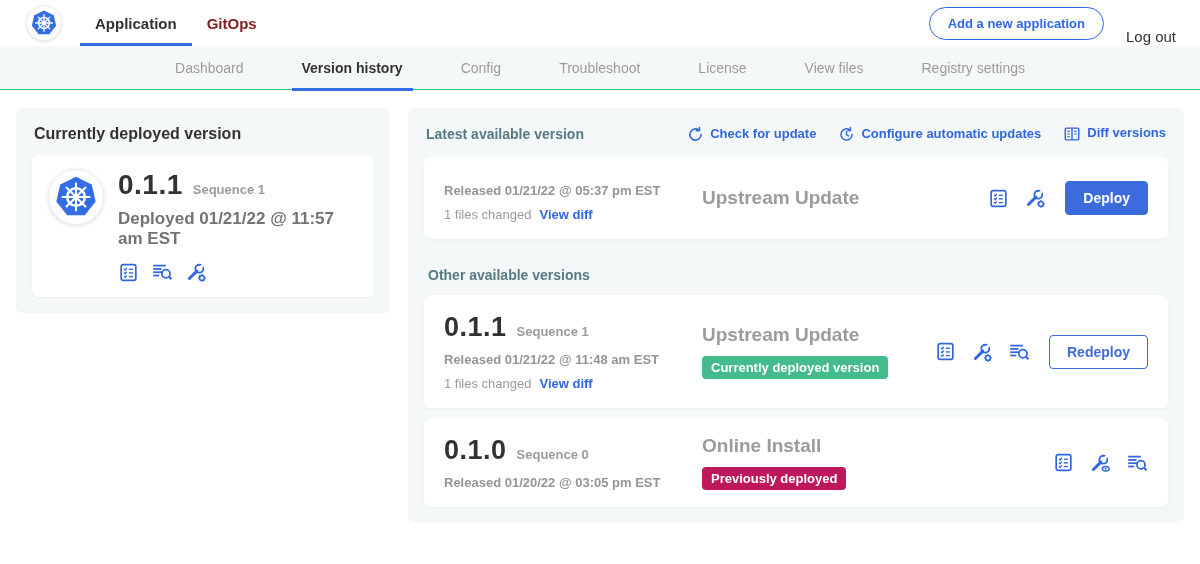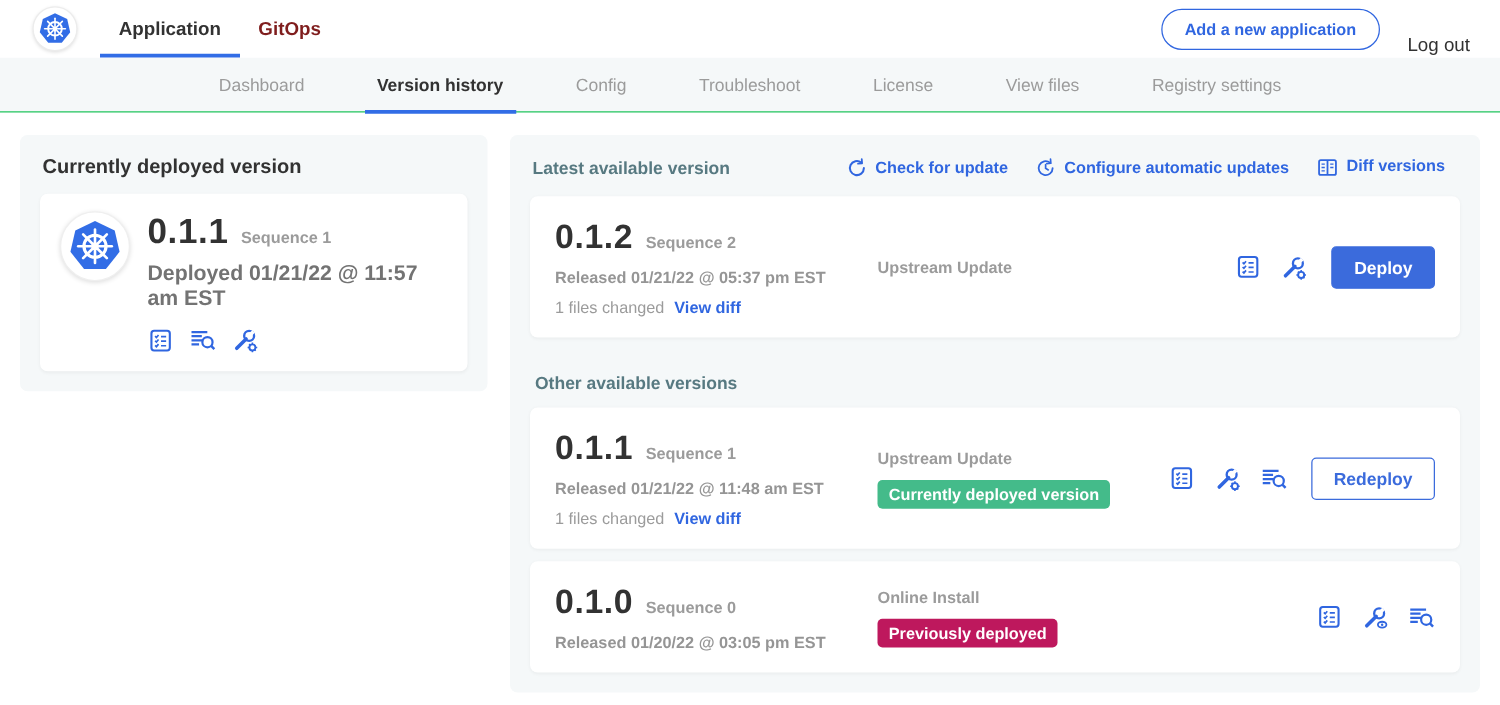--- a/index.html
+++ b/index.html
@@ -149,21 +149,21 @@
     color: #737373;
     margin-top: 8px;
   }
   .icon-row { display: flex; align-items: center; gap: 12px; margin-top: 12px; color: #3066e0; }
   .icon { color: #3066e0; cursor: pointer; }
 
   
   .avail-header {
     display: flex;
     align-items: center;
-    margin: 2px 12px 14px 2px;
+    margin: 2px 2px 14px 2px;
   }
   .section-title {
     font-size: 14px;
     font-weight: 600;
     color: #577981;
   }
   .avail-actions { margin-left: auto; display: flex; align-items: center; gap: 22px; }
   .action-link {
     display: flex; align-items: flex-start; gap: 6px;
     font-size: 13px; font-weight: 700; color: #3066e0;
@@ -192,21 +192,21 @@
     margin-top: 9px;
   }
   .view-diff { color: #3066e0; font-weight: 700; cursor: pointer; }
   .vc-mid {
     flex: 1;
     display: flex;
     flex-direction: column;
     justify-content: center;
     align-items: flex-start;
   }
-  .source-label { font-size: 13px; font-weight: 600; color: #9b9b9b; }
+  .source-label { font-size: 19px; font-weight: 600; color: #9b9b9b; }
   .badge {
     margin-top: 10px;
     display: inline-block;
     padding: 4px 9px;
     border-radius: 4px;
     font-size: 13px;
     font-weight: 700;
     color: #fff;
   }
   .badge-green { background: #44bb8a; }
@@ -398,24 +398,20 @@
                 </g>
             </svg>
           </span>
           <span>Diff versions</span>
         </span>
       </div>
     </div>
 
     <div class="card version-card">
       <div class="vc-left">
-        <div class="version-row">
-          <span class="version-number">0.1.2</span>
-          <span class="sequence-label">Sequence 2</span>
-        </div>
         <div class="released-date">Released 01/21/22 @ 05:37 pm EST</div>
         <div class="files-row">
           <span>1 files changed</span>
           <span class="view-diff">View diff</span>
         </div>
       </div>
       <div class="vc-mid">
         <span class="source-label">Upstream Update</span>
       </div>
       <div class="vc-right">

